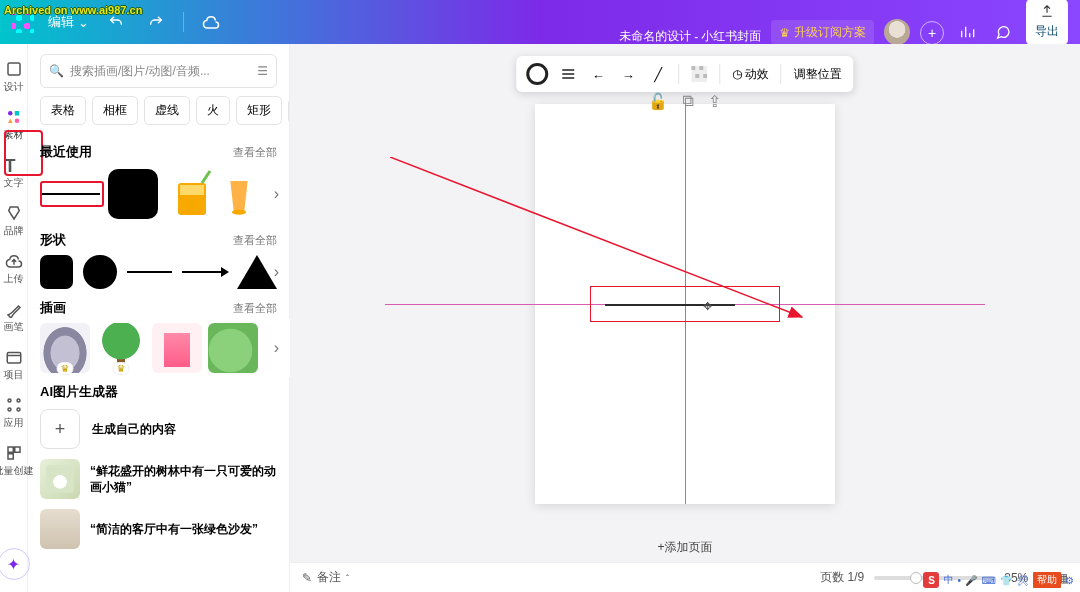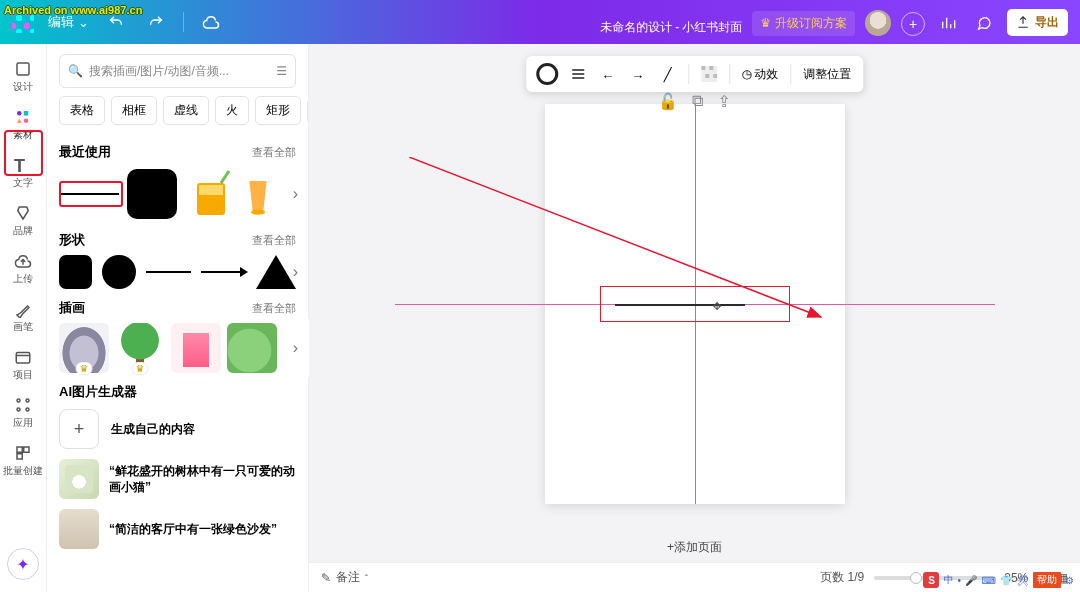--- a/index.html
+++ b/index.html
@@ -7,26 +7,26 @@
   .topbar { height: 44px; background: linear-gradient(90deg, #00c4cc 0%, #7d2ae8 50%, #8b46ff 100%); display: flex; align-items: center; padding: 0 12px; color: #fff; }
   .topbar .left { display:flex; align-items:center; gap:14px; }
   .topbar .logo { width:22px; height:22px; background: radial-gradient(circle, #00c4cc 30%, transparent 32%), radial-gradient(circle,#7d2ae8 30%, transparent 32%); background-position: 0 0, 8px 8px; background-size: 14px 14px; filter: brightness(200%); }
   .topbar .menu-group { display:flex; align-items:center; gap:4px; cursor:pointer; font-size:13px; }
   .topbar .ico-btn { width:26px; height:26px; display:flex; align-items:center; justify-content:center; border-radius:4px; cursor:pointer; }
   .topbar .right { margin-left:auto; display:flex; align-items:flex-end; gap:10px; font-size:12px; }
   .title-block { display:flex; align-items:center; gap:3px; }
   .upgrade { background:rgba(255,255,255,0.12); border-radius:4px; padding:4px 8px; font-size:12px; display:flex; align-items:center; gap:4px; color:#ffd24c; }
   .avatar { width:26px; height:26px; border-radius:50%; background:#d7c9bd; background-image: radial-gradient(circle at 50% 40%, #eadfd4 40%, #b9a896 42%); }
   .plus-circle { width:24px; height:24px; border:1px solid rgba(255,255,255,0.6); border-radius:50%; display:flex; align-items:center; justify-content:center; font-size:14px; }
-  .export-btn { background:#fff; color:#a16207; border-radius:5px; padding:5px 9px; display:flex; align-items:center; gap:5px; font-size:12px; font-weight:700; }
+  .export-btn { background:#fff; color:#0c4a6e; border-radius:5px; padding:5px 9px; display:flex; align-items:center; gap:5px; font-size:12px; font-weight:400;flex-direction:column; }
   .export-btn svg { width:14px; height:14px; }
 
   .main { display:flex; height: calc(100% - 44px); }
 
-  .rail { width:47px; background:#fff; border-right:1px solid #eee; display:flex; flex-direction:column; align-items:center; padding-top:10px; gap:2px; position:relative; }
+  .rail { width:28px; background:#fff; border-right:1px solid #eee; display:flex; flex-direction:column; align-items:center; padding-top:10px; gap:2px; position:relative; }
   .rail .rail-item { width:40px; display:flex; flex-direction:column; align-items:center; gap:2px; padding:6px 0 6px; cursor:pointer; border-radius:6px; color:#555; }
   .rail .rail-item .ri-label { font-size:10px; }
   .rail .rail-item.active { color:#333; }
   .rail .rail-item svg, .rail .rail-item .glyph { width:18px; height:18px; }
   .rail .spark { margin-top:auto; margin-bottom:12px; width:32px; height:32px; border-radius:50%; border:1px solid #d6c8ff; display:flex; align-items:center; justify-content:center; color:#7d2ae8; }
   .rail-highlight { position:absolute; border:2px solid #e8152f; border-radius:4px; left:4px; top:86px; width:39px; height:46px; pointer-events:none; }
 
   .panel { width:262px; border-right:1px solid #eee; display:flex; flex-direction:column; position:relative; }
   .panel .search { margin:10px 12px 8px 12px; }
   .panel .search .search-box { height:34px; border:1px solid #e3e3e3; border-radius:6px; display:flex; align-items:center; padding:0 8px; gap:6px; color:#888; font-size:12px; }

